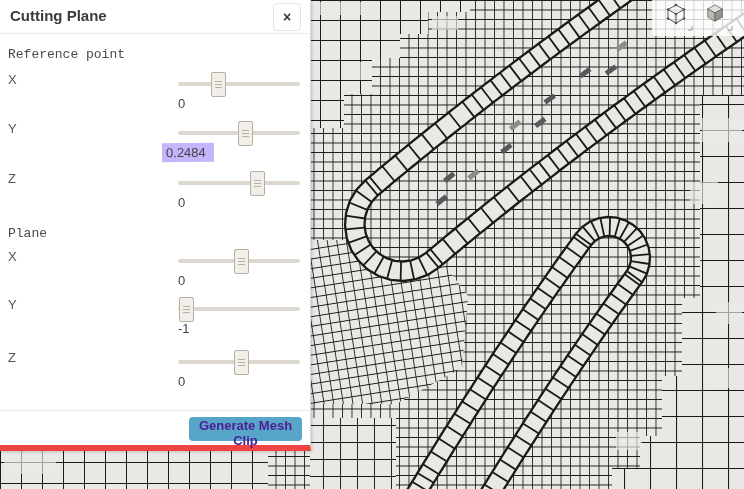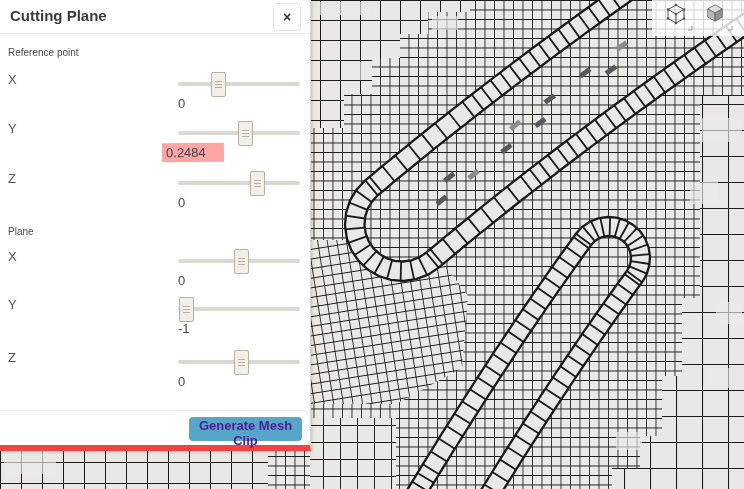--- a/index.html
+++ b/index.html
@@ -9,31 +9,31 @@
 
   
   .panel{position:absolute;left:0;top:0;width:310px;height:445px;background:#ffffff;
          z-index:2;border-right:1px solid #d9d9d9;border-bottom:6px solid #ef4444;
          box-shadow:1px 1px 3px rgba(0,0,0,.18);}
   .panel-title{position:absolute;left:10px;top:7px;font-size:15px;font-weight:bold;color:#3b3b3b;}
   .close-btn{position:absolute;right:9px;top:3px;width:26px;height:26px;background:#fff;
              border:1px solid #e4e4e4;border-radius:4px;color:#333;font-size:14px;font-weight:bold;
              display:flex;align-items:center;justify-content:center;cursor:pointer;line-height:1;}
   .hdiv{position:absolute;left:0;width:100%;height:1px;background:#ececec;}
-  .sec-label{position:absolute;left:8px;font-size:10px;color:#4a4a4a;}
+  .sec-label{position:absolute;left:8px;font-size:13px;color:#4a4a4a;font-family:Liberation Mono, monospace;}
   .srow{position:absolute;left:0;width:100%;height:46px;}
   .axis{position:absolute;left:8px;top:2px;font-size:13px;color:#555;}
   .track{position:absolute;left:178px;top:12px;width:122px;height:4px;background:#dcd7cf;
          border-radius:2px;cursor:pointer;}
   .handle{position:absolute;top:-10px;width:13px;height:23px;background:#f2efe9;
           border:1px solid #b6afa3;border-radius:2px;cursor:pointer;
           display:flex;flex-direction:column;align-items:center;justify-content:center;gap:2px;}
   .handle i{display:block;width:7px;height:1px;background:#b6afa3;}
   .val{position:absolute;left:178px;top:26px;font-size:13px;color:#444;}
-  .hl{background:#fca5a5;padding:2px 18px 2px 4px;display:inline-block;transform:rotate(-.6deg);}
+  .hl{background:#c4b5fd;padding:2px 8px 2px 4px;display:inline-block;transform:rotate(-.6deg);}
   .gen-btn{position:absolute;left:189px;top:417px;width:113px;height:24px;background:#57a5c8;
            color:#4c1d95;font-size:13px;font-weight:bold;border:none;border-radius:4px;
            font-family:"Liberation Sans",sans-serif;cursor:pointer;}
 
   
   .view-toolbar{position:absolute;right:0;top:0;width:92px;height:33px;z-index:1;
                 background:rgba(255,255,255,.8);display:flex;align-items:flex-start;
                 padding-top:3px;justify-content:space-evenly;border-bottom-left-radius:2px;}
   .vt-btn{position:relative;width:26px;height:28px;cursor:pointer;}
   .corner-mark{position:absolute;right:-2px;bottom:0;}

